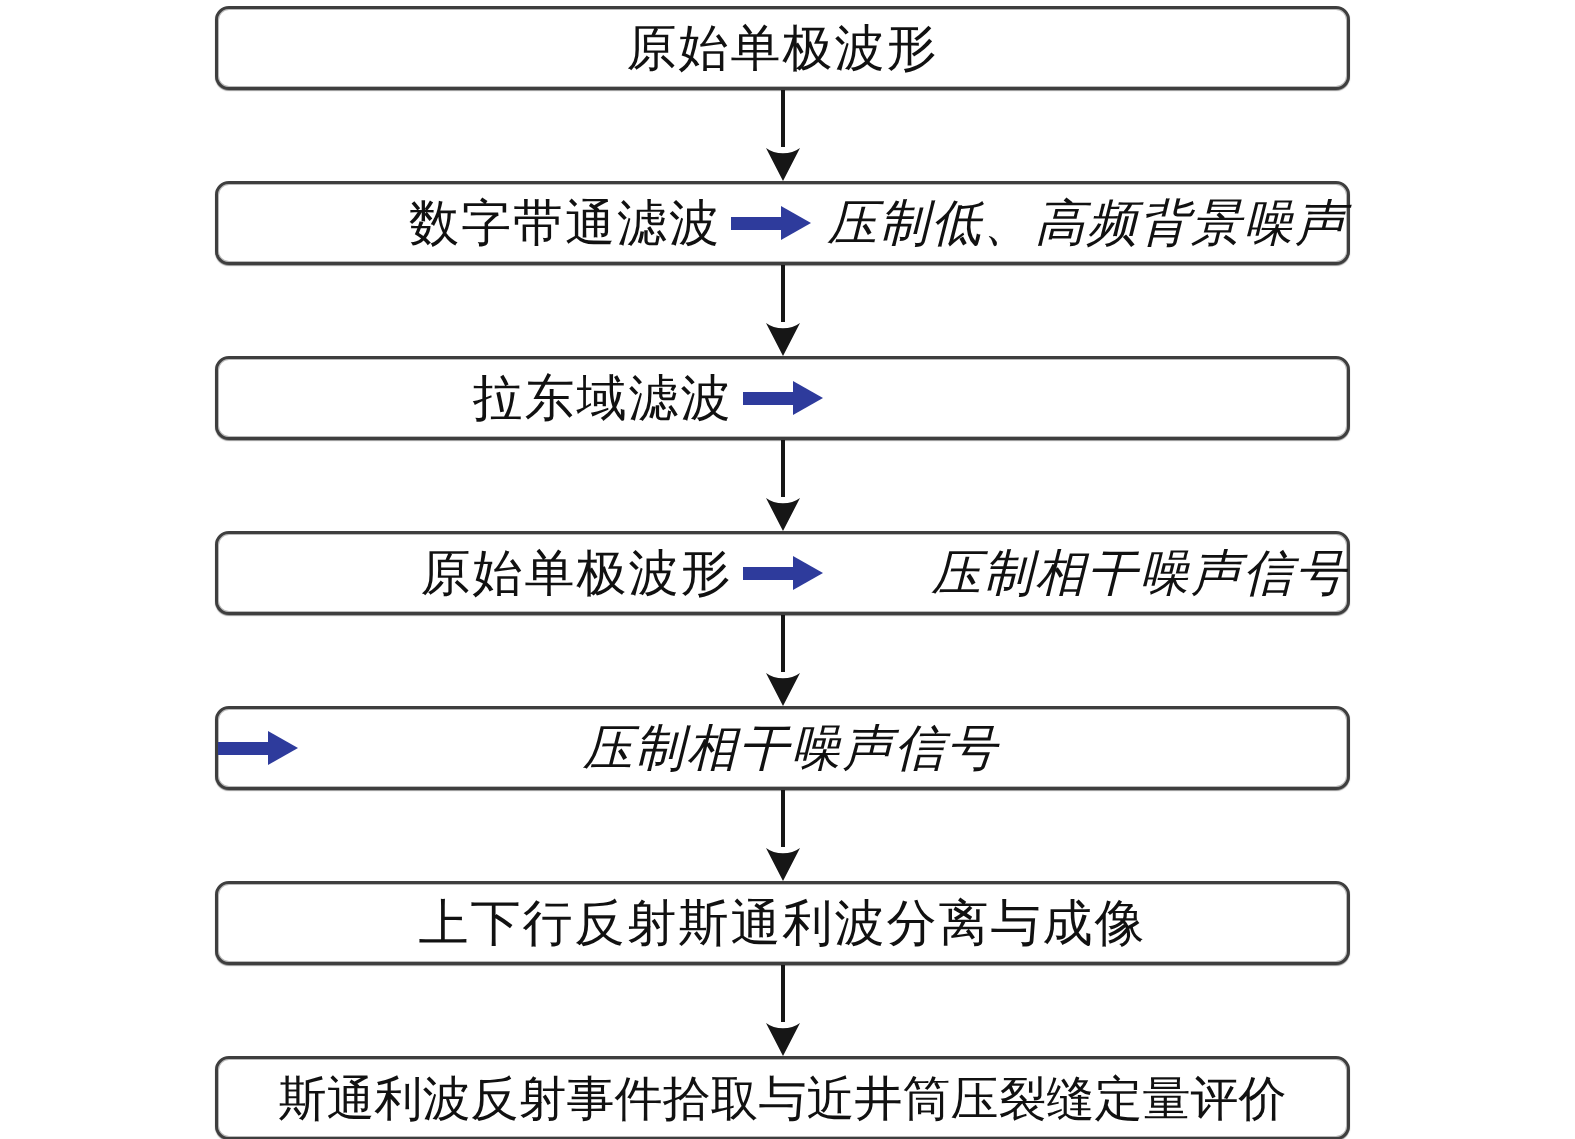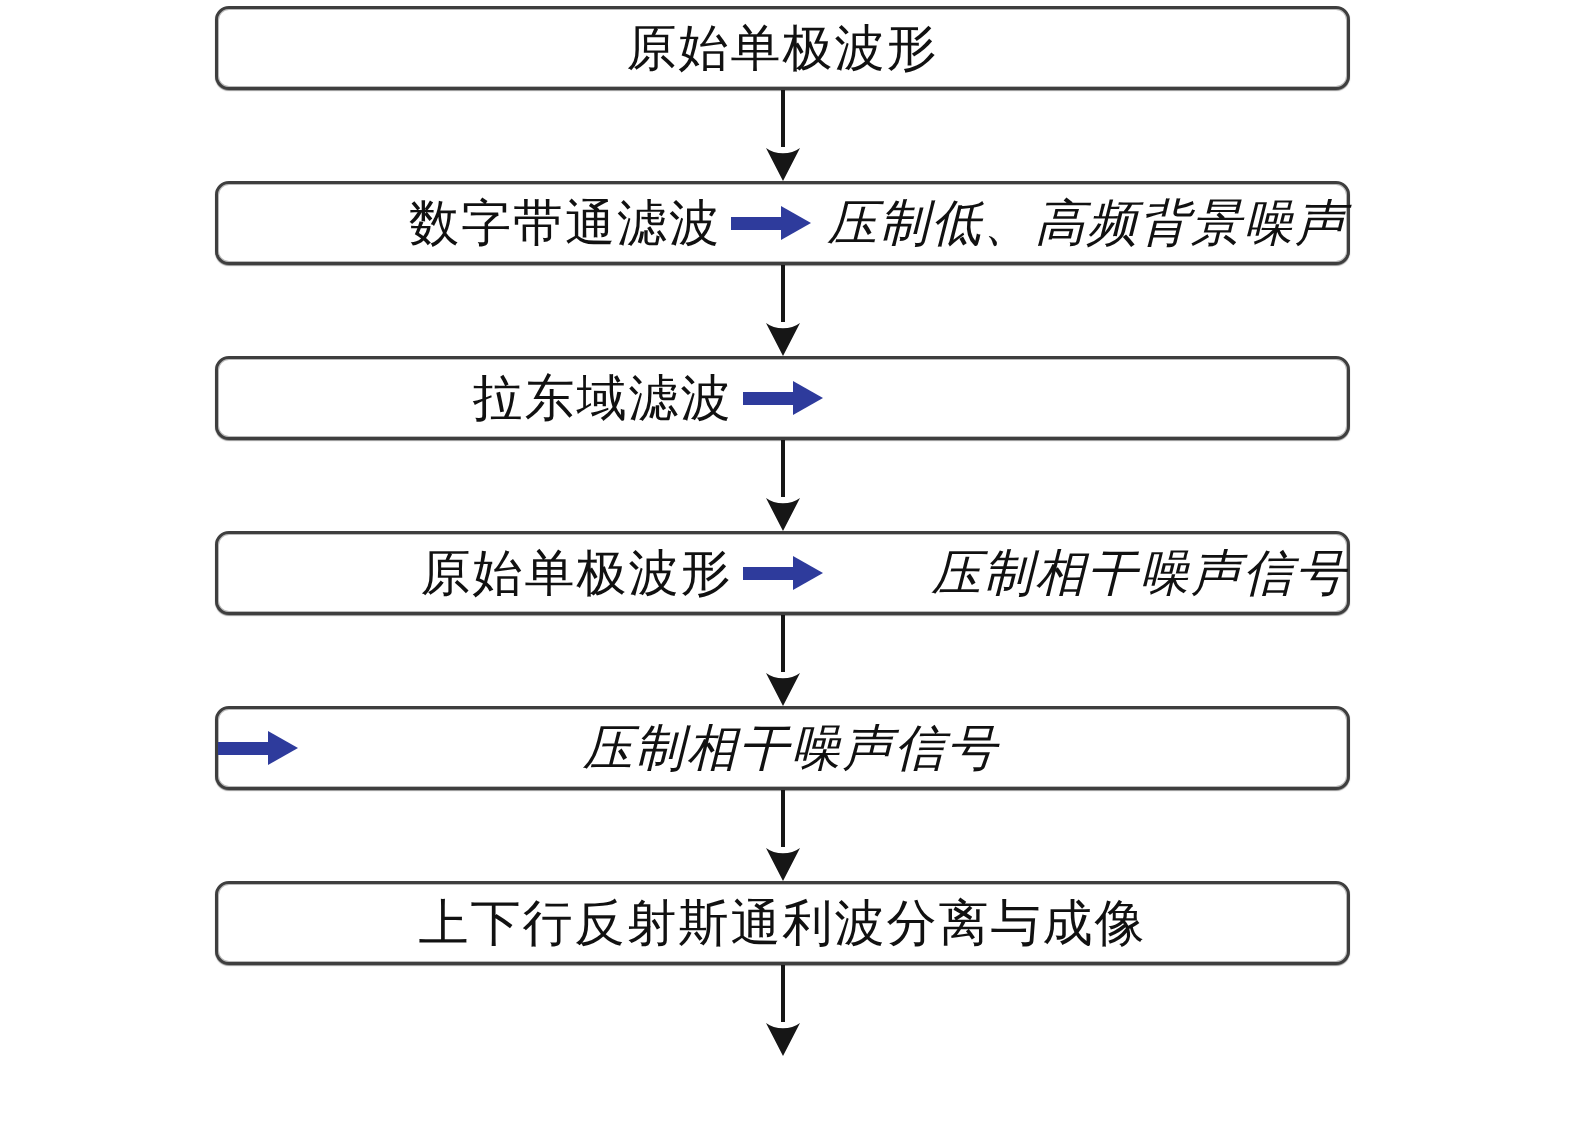--- a/index.html
+++ b/index.html
@@ -144,15 +144,18 @@
       <span>上下行反射斯通利波分离与成像</span>
     </div>
 
     <div class="connector">
       <div class="line"></div>
       <svg width="36" height="36" viewBox="0 0 36 36">
         <path d="M18 36 L1 3 C 10 10, 26 10, 35 3 Z" fill="#161616"></path>
       </svg>
     </div>
 
+    <div class="box final">
+      <span>斯通利波反射事件拾取与近井筒压裂缝定量评价</span>
+    </div>
 
   </div>
 </div>
 
 </body></html>

